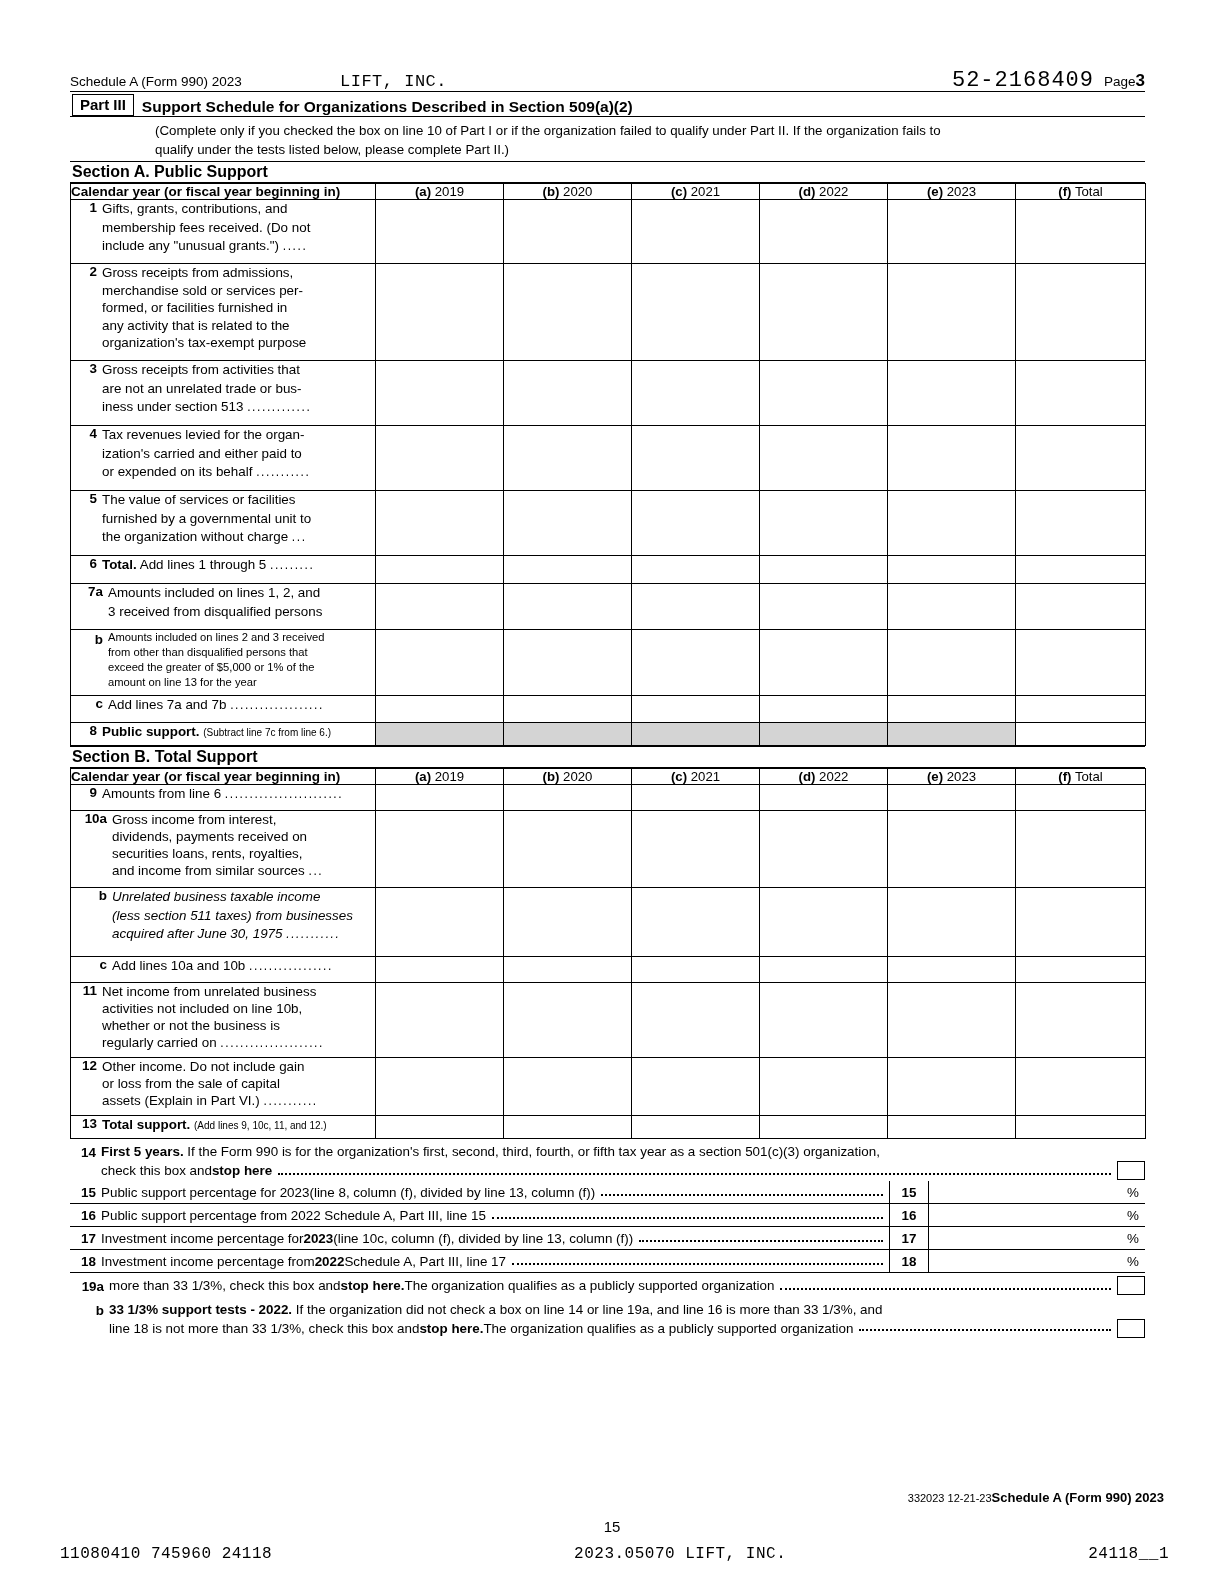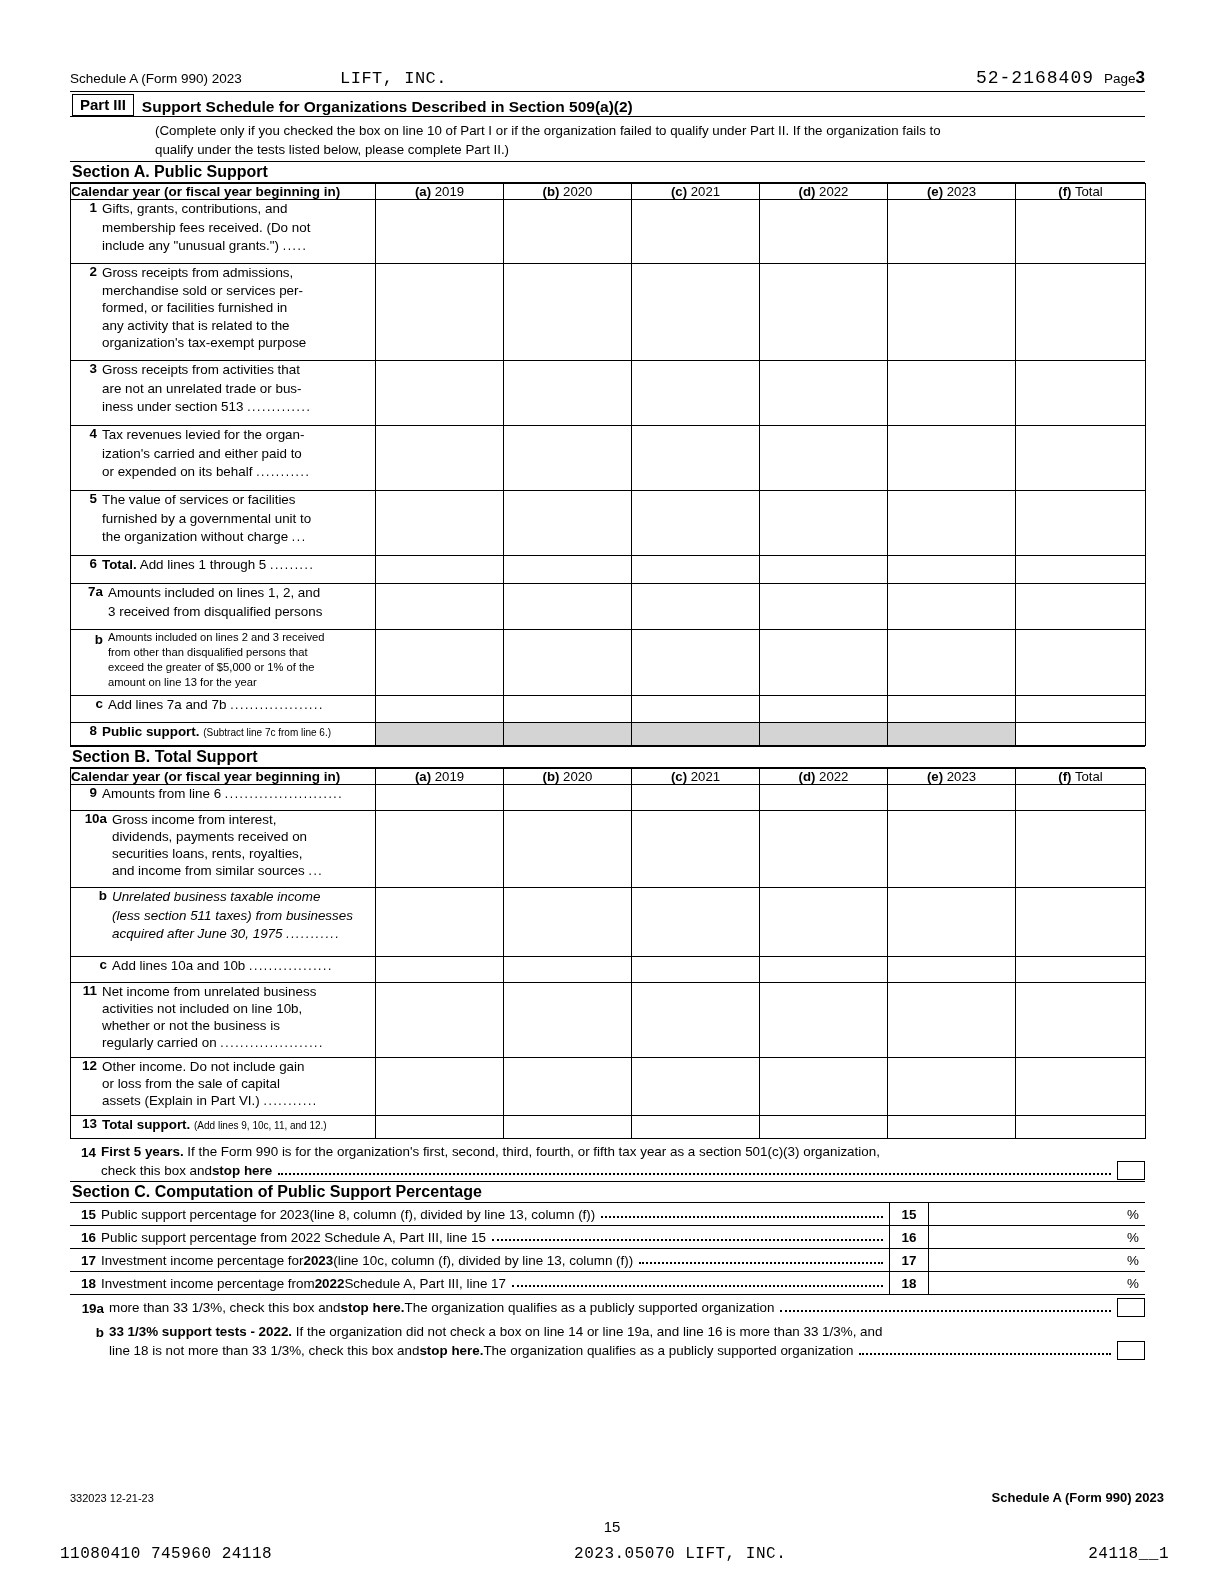--- a/index.html
+++ b/index.html
@@ -38,21 +38,21 @@
     width: 270px;
   }
   .hdr .orgname {
     font-family: "Liberation Mono", monospace;
     font-size: 17px;
     letter-spacing: 0.5px;
     flex: 1;
   }
   .hdr .ein {
     font-family: "Liberation Mono", monospace;
-    font-size: 18px;
+    font-size: 22px;
     letter-spacing: 1px;
     margin-right: 10px;
     text-align: center;
   }
   .hdr .pagelbl {
     font-size: 13.5px;
   }
   .hdr .pagenum {
     font-size: 17px;
     font-weight: bold;
@@ -215,21 +215,21 @@
   }
   .footer {
     position: absolute;
     left: 70px;
     right: 60px;
     top: 1490px;
     font-size: 11px;
   }
   .footrow {
     display: flex;
-    justify-content: space-between;
+    justify-content: flex-end;
     align-items: baseline;
   }
   .footer .sched {
     font-weight: bold;
     font-size: 13px;
   }
   .pagecenter {
     position: absolute;
     left: 0;
     right: 0;
@@ -659,21 +659,20 @@
         </div>
         <div style="display:flex;align-items:center;">
           <span>check this box and </span>
           <b>stop here</b>
           <span class="dotlead"></span>
           <span class="chkbox"></span>
         </div>
       </div>
     </div>
 
-    <div class="sectionhdr">Section C. Computation of Public Support Percentage</div>
 
     <div class="pctrow">
       <div class="lead">
         <span class="num" style="padding-top:0">15</span>
         <span>Public support percentage for 2023 </span>
         <span>(line 8, column (f), divided by line 13, column (f))</span>
         <span class="dotlead"></span>
       </div>
       <div class="numbox">15</div>
       <div class="valbox">
@@ -734,21 +733,21 @@
         </div>
       </div>
     </div>
 
     <div class="plainrow">
       <div class="num" style="width:34px;padding-top:1px">b</div>
       <div style="flex:1">
         <div>
           <b>33 1/3% support tests - 2022.</b><span> If the organization did not check a box on line 14 or line 19a, and line 16 is more than 33 1/3%, and</span>
         </div>
-        <div style="display:flex;align-items:center;">
+        <div style="display:flex;">
           <span>line 18 is not more than 33 1/3%, check this box and </span>
           <b>stop here.</b>
           <span> The organization qualifies as a publicly supported organization</span>
           <span class="dotlead"></span>
           <span class="chkbox"></span>
         </div>
       </div>
     </div>
 
 

